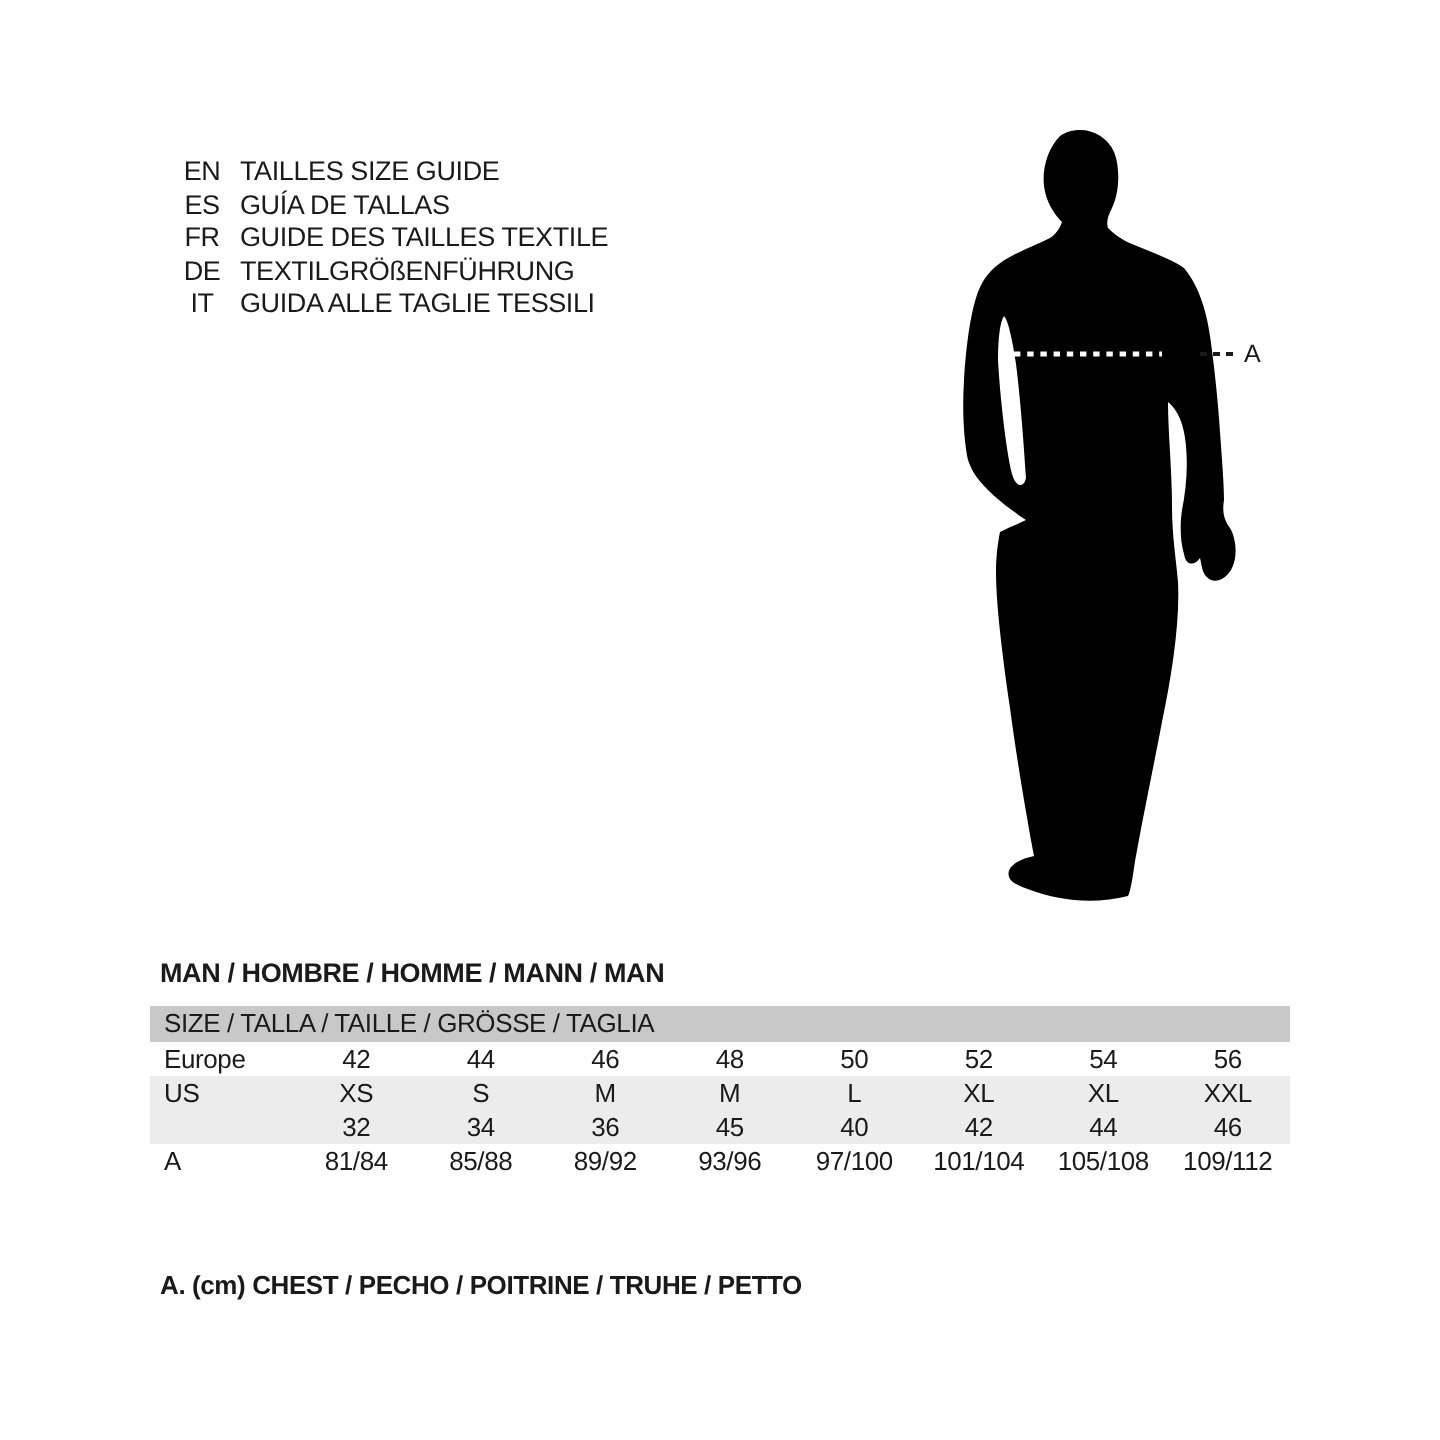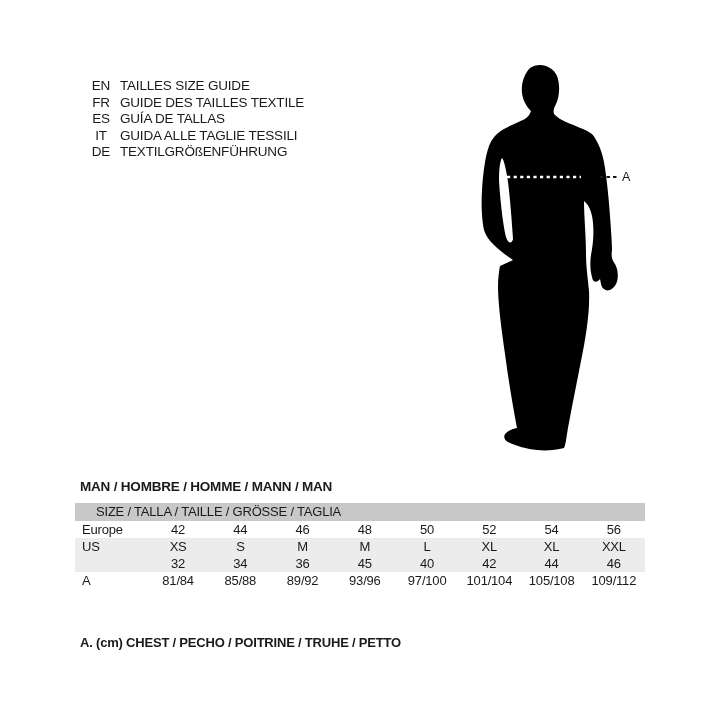--- a/index.html
+++ b/index.html
@@ -19,55 +19,55 @@
 
   
   .figure-svg{position:absolute;left:470px;top:60px;width:165px;height:405px;}
   .measure-label{position:absolute;left:622px;top:170px;font-size:12.5px;line-height:15px;}
 
   
   .section-title{position:absolute;left:80px;top:479px;font-weight:700;font-size:13.5px;letter-spacing:-0.2px;}
 
   
   .size-table{position:absolute;left:75px;top:503px;width:570px;font-size:13px;letter-spacing:-0.2px;}
-  .thead{height:18px;line-height:18px;background:#c8c8c8;padding-left:21px;box-sizing:border-box;}
+  .thead{height:18px;line-height:18px;background:#c8c8c8;padding-left:7px;box-sizing:border-box;}
   .trow{display:flex;height:17px;line-height:17px;}
   .trow.tall{height:18px;line-height:18px;}
   .trow.shaded{background:#ececec;}
   .tlabel{width:72px;padding-left:7px;box-sizing:border-box;}
   .tcell{width:62.25px;text-align:center;}
 
   
   .footnote{position:absolute;left:80px;top:607px;font-weight:700;font-size:13px;letter-spacing:-0.2px;margin-top:28px;}
 </style>
 </head>
 <body>
 
 <div class="canvas">
 
   <div class="langs">
     <div class="lang-row">
       <span class="code">EN</span>
       <span class="lname">TAILLES SIZE GUIDE</span>
     </div>
     <div class="lang-row">
+      <span class="code">ES</span>
+      <span class="lname">GUÍA DE TALLAS</span>
+    </div>
+    <div class="lang-row">
       <span class="code">FR</span>
       <span class="lname">GUIDE DES TAILLES TEXTILE</span>
     </div>
     <div class="lang-row">
-      <span class="code">ES</span>
-      <span class="lname">GUÍA DE TALLAS</span>
+      <span class="code">DE</span>
+      <span class="lname">TEXTILGRÖßENFÜHRUNG</span>
     </div>
     <div class="lang-row">
       <span class="code">IT</span>
       <span class="lname">GUIDA ALLE TAGLIE TESSILI</span>
-    </div>
-    <div class="lang-row">
-      <span class="code">DE</span>
-      <span class="lname">TEXTILGRÖßENFÜHRUNG</span>
     </div>
   </div>
 
 
   <svg class="figure-svg" viewBox="470 60 165 405" aria-hidden="true">
     <path fill="#000000" fill-rule="evenodd" d="
       M 540,65
       C 547,65 554,69 557,76
       C 560,83 560,96 556,104
       C 554,108 553,111 554,114

